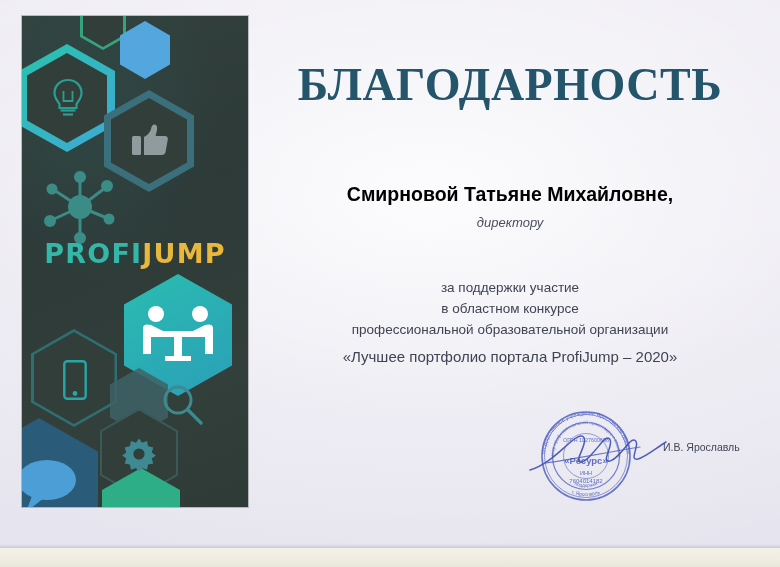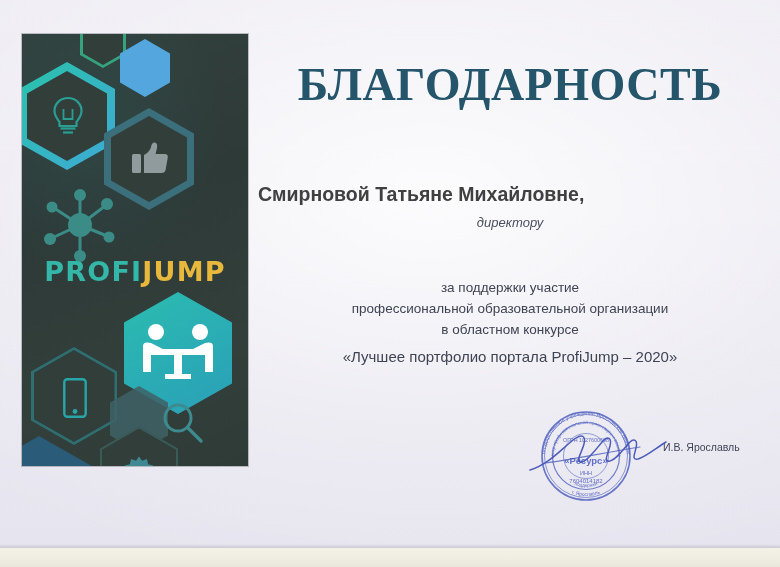--- a/index.html
+++ b/index.html
@@ -38,23 +38,23 @@
     right: 0;
     bottom: 19px;
     height: 4px;
     background: linear-gradient(180deg, rgba(150,148,160,0.0) 0%, rgba(130,128,142,0.28) 100%);
   }
 
   
   .left-panel {
     position: absolute;
     left: 22px;
-    top: 34px;
+    top: 16px;
     width: 226px;
-    height: 432px;
+    height: 491px;
     background:
       radial-gradient(90% 60% at 30% 18%, #2f4644 0%, rgba(47,70,68,0) 65%),
       linear-gradient(160deg, #33413d 0%, #2d3a38 40%, #333f3a 75%, #2f3b37 100%);
     overflow: hidden;
     box-shadow: 0 0 0 1px rgba(90,90,100,0.35);
   }
   .hex {
     position: absolute;
     clip-path: polygon(50% 0%, 100% 25%, 100% 75%, 50% 100%, 0% 75%, 0% 25%);
   }
@@ -108,24 +108,24 @@
     font-weight: bold;
     color: #24556b;
     letter-spacing: 0.5px;
     font-family: Liberation Serif, serif;
   }
   .recipient {
     position: absolute;
     left: 258px;
     right: 18px;
     top: 183px;
-    text-align: left;
+    text-align: center;
     font-size: 19.5px;
     font-weight: bold;
-    color: #404040;
+    color: #000000;
   }
   .role {
     position: absolute;
     left: 258px;
     right: 18px;
     top: 215px;
     text-align: center;
     font-size: 13px;
     color: #4a4f5e;
     font-style: italic;
@@ -304,22 +304,22 @@
     <div class="hex" style="left:80px; top:452px; width:78px; height:88px; background:#2eae87;"></div>
   </div>
 
   <div class="title">БЛАГОДАРНОСТЬ</div>
 
   <div class="recipient">Смирновой Татьяне Михайловне,</div>
   <div class="role">директору</div>
 
   <div class="body-block">
     <div class="ln">за поддержки участие</div>
+    <div class="ln">в областном конкурсе</div>
     <div class="ln">профессиональной образовательной организации</div>
-    <div class="ln">в областном конкурсе</div>
     <div class="ln big">«Лучшее портфолио портала ProfiJump – 2020»</div>
   </div>
 
 
   <div class="sig-name">И.В. Ярославль</div>
 
   <div class="stamp">
     <svg width="104" height="104" viewBox="0 0 104 104">
       <defs>
         <path id="arcOuterTop" d="M 52,52 m -41,0 a 41,41 0 1,1 82,0" fill="none"></path>

